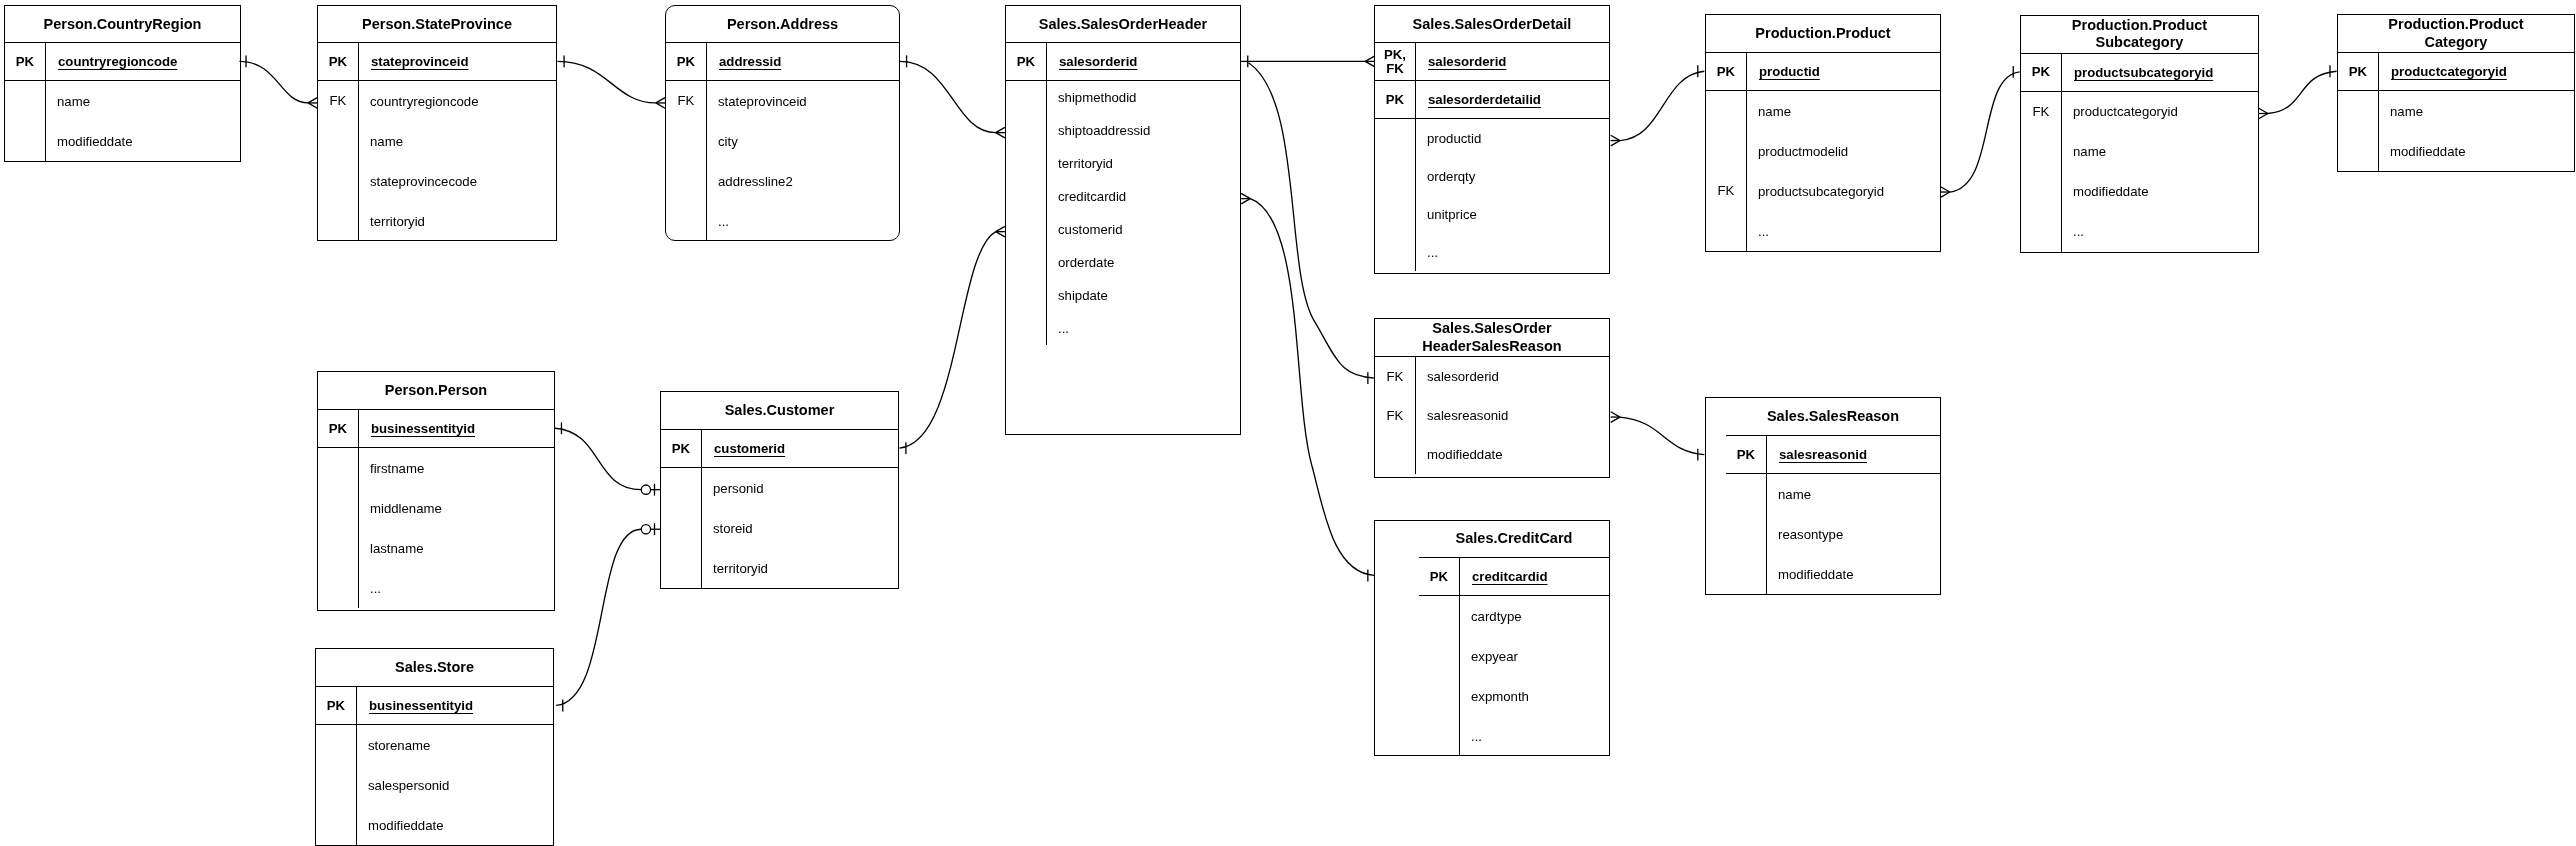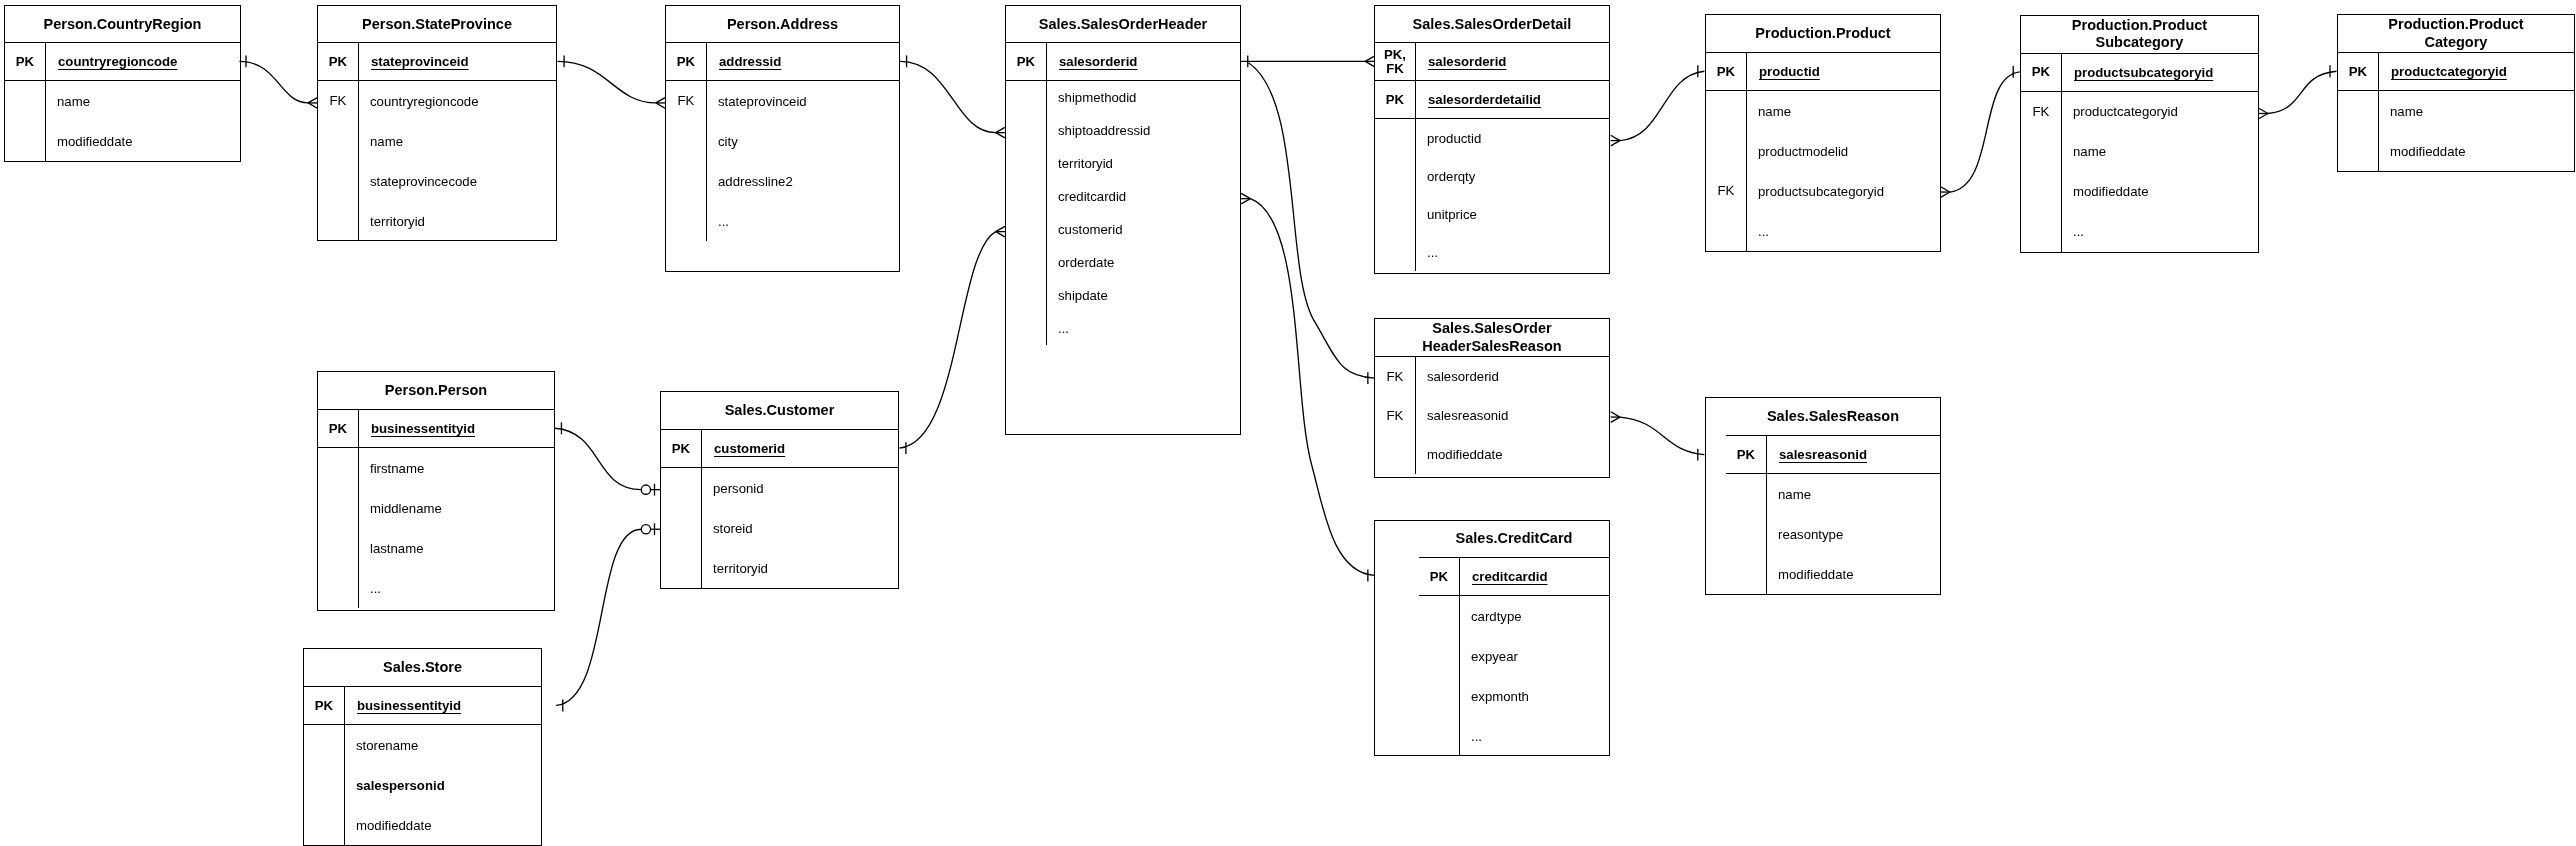--- a/index.html
+++ b/index.html
@@ -96,21 +96,21 @@
         <div class="erd-line" style="height: 40px;">
           <div class="erd-key"></div>
           <div class="erd-attr">stateprovincecode</div>
         </div>
         <div class="erd-line" style="height: 40px;">
           <div class="erd-key"></div>
           <div class="erd-attr">territoryid</div>
         </div>
       </div>
     </div>
-    <div class="erd-table" style="left: 665px; top: 5.3px; width: 235px; height: 267px;">
+    <div class="erd-table" style="left: 665px; top: 5.3px; width: 235px; height: 236px; border-radius: 10px;">
       <div class="erd-title" style="height: 37px;">Person.Address</div>
       <div class="erd-pk-row">
         <div class="erd-key">PK</div>
         <div class="erd-attr erd-attr-pk">addressid</div>
       </div>
       <div class="erd-body">
         <div class="erd-line" style="height: 40px;">
           <div class="erd-key">FK</div>
           <div class="erd-attr">stateprovinceid</div>
         </div>
@@ -307,32 +307,32 @@
         <div class="erd-line" style="height: 40px;">
           <div class="erd-key"></div>
           <div class="erd-attr">storeid</div>
         </div>
         <div class="erd-line" style="height: 40px;">
           <div class="erd-key"></div>
           <div class="erd-attr">territoryid</div>
         </div>
       </div>
     </div>
-    <div class="erd-table" style="left: 303px; top: 648px; width: 239px; height: 198px;">
+    <div class="erd-table" style="left: 315px; top: 648px; width: 239px; height: 198px;">
       <div class="erd-title" style="height: 38px;">Sales.Store</div>
       <div class="erd-pk-row">
         <div class="erd-key">PK</div>
         <div class="erd-attr erd-attr-pk">businessentityid</div>
       </div>
       <div class="erd-body">
         <div class="erd-line" style="height: 40px;">
           <div class="erd-key"></div>
           <div class="erd-attr">storename</div>
         </div>
-        <div class="erd-line" style="height: 40px; font-weight: bold;">
+        <div class="erd-line" style="height: 40px;">
           <div class="erd-key"></div>
           <div class="erd-attr">salespersonid</div>
         </div>
         <div class="erd-line" style="height: 40px;">
           <div class="erd-key"></div>
           <div class="erd-attr">modifieddate</div>
         </div>
       </div>
     </div>
     <div class="erd-table" style="left: 1374px; top: 318px; width: 236px; height: 160px;">

